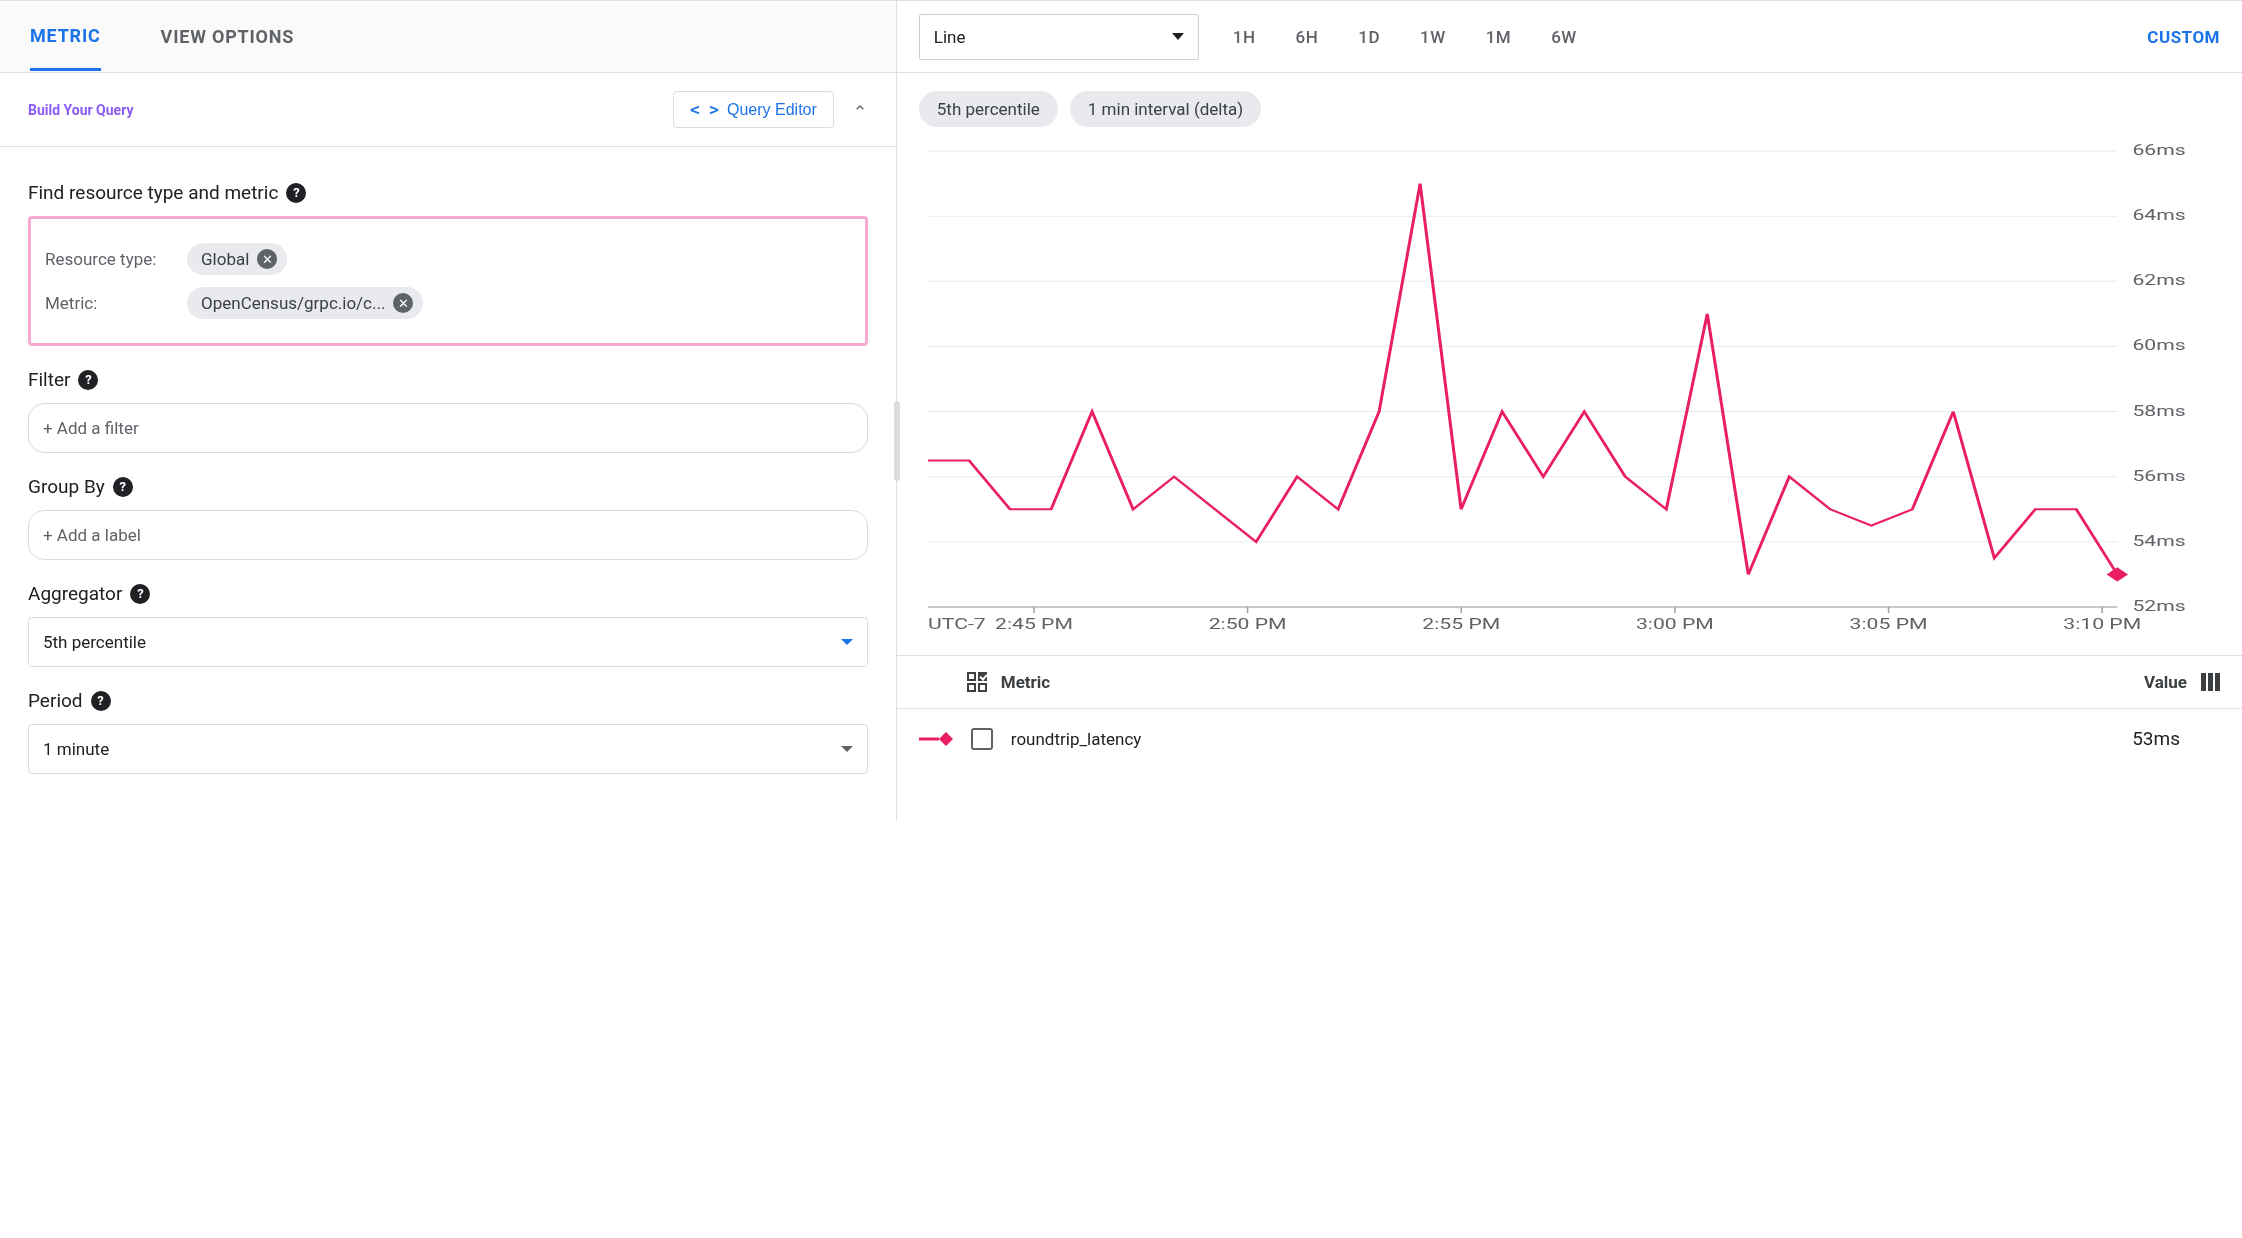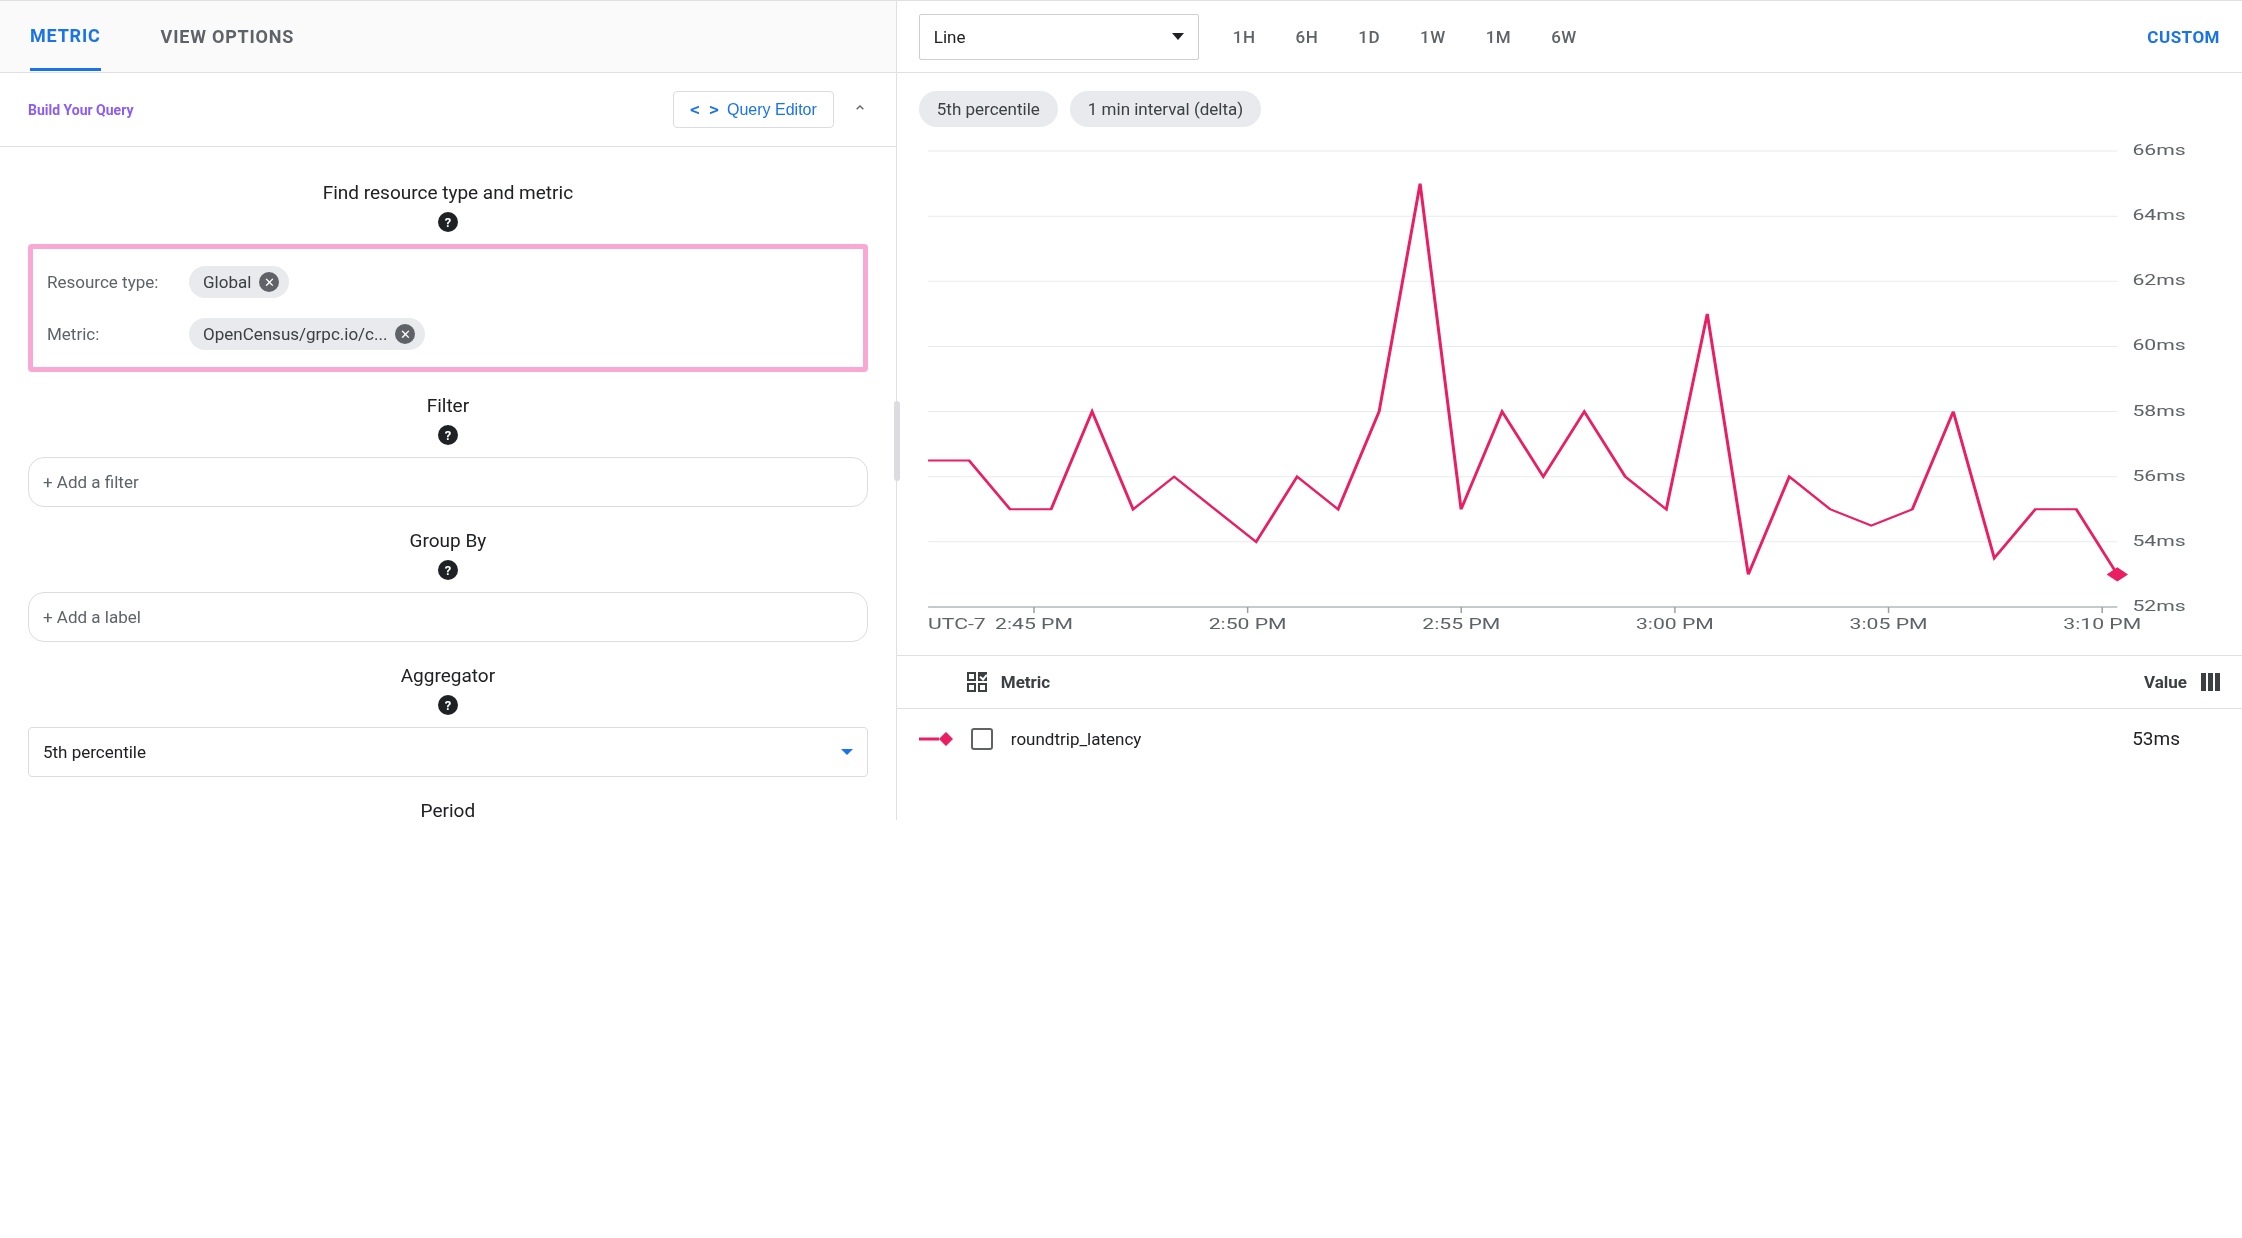--- a/index.html
+++ b/index.html
@@ -9,23 +9,23 @@
   .left { width: 40%; min-width: 400px; display: flex; flex-direction: column; border-right: 1px solid #e0e0e0; }
   .tabs { display: flex; gap: 60px; padding: 0 30px; border-bottom: 1px solid #e0e0e0; height: 72px; align-items:center; background:#fafafa; }
   .tab { font-size: 18px; font-weight: 700; letter-spacing: 0.8px; cursor: pointer; color: #5f6368; padding: 22px 0; }
   .tab.active { color: #1a73e8; border-bottom: 3px solid #1a73e8; margin-bottom:-1px; }
   .panel { flex:1; overflow-y:auto; }
   .section-header { display:flex; align-items:center; justify-content:space-between; padding: 18px 28px; border-bottom:1px solid #e0e0e0; }
   .section-title { font-size:14px; font-weight:700; color:#8b5cf6; }
   .qe-btn { border:1px solid #dadce0; border-radius:4px; padding:8px 16px; color:#1a73e8; font-weight:500; display:flex; align-items:center; gap:8px; background:#fff; cursor:pointer; font-size:16px; }
   .chevron { width:16px; height:16px; display:inline-block; }
   .body { padding: 12px 28px 28px; }
-  .field-label { display:flex; align-items:center; gap:8px; font-size:19px; font-weight:400; color:#202124; margin-top:22px; margin-bottom:12px;flex-direction:column; }
+  .field-label { display:flex; align-items:center; gap:8px; font-size:19px; font-weight:400; color:#202124; margin-top:22px; margin-bottom:12px; }
   .help-icon { display:inline-flex; width:20px; height:20px; border-radius:50%; background:#202124; color:#fff; align-items:center; justify-content:center; font-size:13px; font-weight:700; }
-  .chip-box { border:5px solid #f9a8d4; border-radius:4px; padding:17px 14px; display:flex; flex-direction:column; gap:20px; }
+  .chip-box { border:3px solid #f9a8d4; border-radius:4px; padding:24px 14px; display:flex; flex-direction:column; gap:12px; }
   .chip-row { display:flex; align-items:center; gap:12px; }
   .chip-row-label { color:#5f6368; font-size:17px; min-width:130px; }
   .chip { background:#e8eaed; border-radius:16px; padding:6px 10px 6px 14px; display:inline-flex; align-items:center; gap:8px; font-size:17px; color:#3c4043; }
   .chip-x { width:20px; height:20px; border-radius:50%; background:#5f6368; color:#fff; display:inline-flex; align-items:center; justify-content:center; font-size:13px; cursor:pointer; }
   .input-box { border:1px solid #dadce0; border-radius:16px; padding:14px 14px; color:#5f6368; font-size:17px; background:#fff; cursor:text; }
   .select-box { border:1px solid #dadce0; border-radius:4px; padding:14px 14px; display:flex; justify-content:space-between; align-items:center; font-size:17px; cursor:pointer; }
   .tri-down { width:0; height:0; border-left:6px solid transparent; border-right:6px solid transparent; }
   .tri-blue { border-top:6px solid #1a73e8; }
   .tri-grey { border-top:6px solid #5f6368; }
   .tri-black { border-top:7px solid #202124; }

